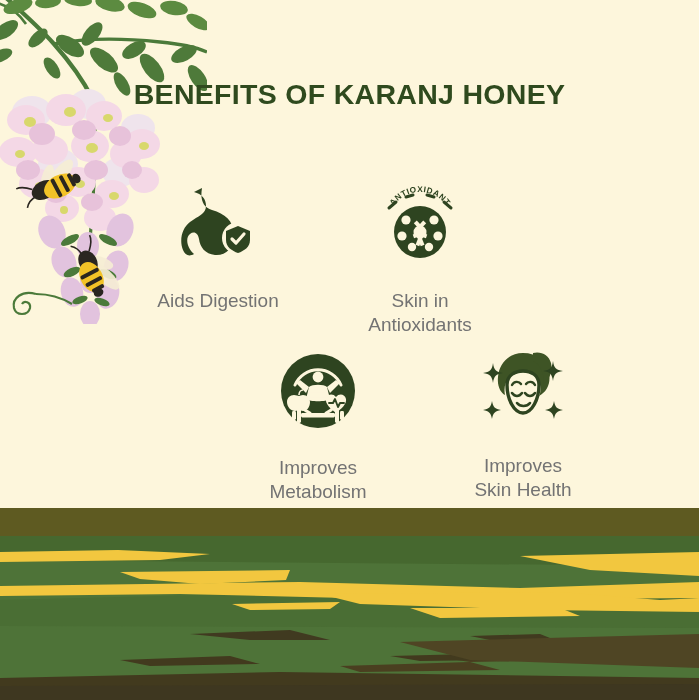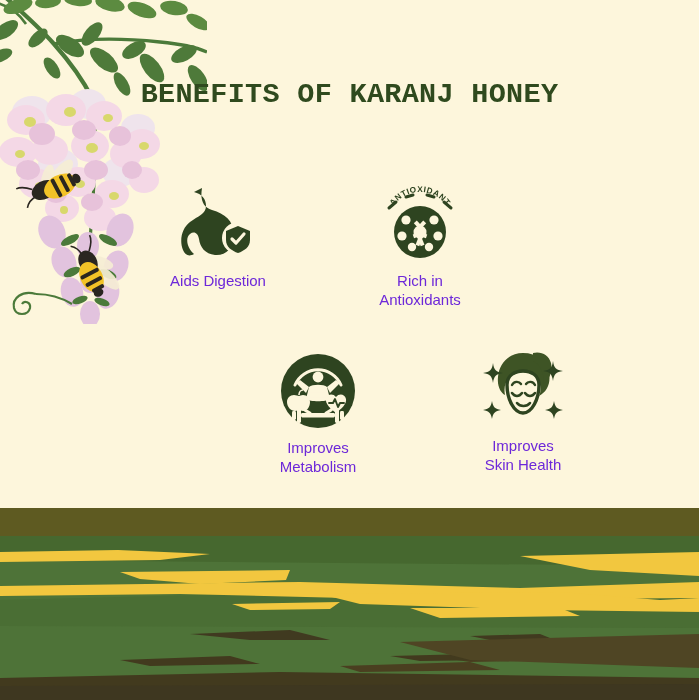--- a/index.html
+++ b/index.html
@@ -20,41 +20,41 @@
   
   #title{
     position:absolute;
     left:0;right:0;
     top:78px;
     text-align:center;
     font-size:28.5px;
     font-weight:bold;
     letter-spacing:0.3px;
     color:#2F4A1E;
-    font-family:Liberation Mono, monospace;
+    font-family:Liberation Sans, sans-serif;
     white-space:nowrap;
   }
 
   
   .benefit{
     position:absolute;
     width:150px;
     text-align:center;
   }
   .benefit .icon-wrap{
     height:82px;
     display:flex;
     align-items:center;
     justify-content:center;
   }
   .benefit .label{
-    margin-top:6px;
-    font-size:15px;
+    margin-top:24px;
+    font-size:19px;
     line-height:1.28;
-    color:#6d28d9;
+    color:#737373;
     font-family:"Liberation Sans", sans-serif;
     white-space:pre-line;
   }
 
   #b1{left:143px;top:183px;}
   #b2{left:345px;top:183px;}
   #b3{left:538px;top:183px;}
   #b4{left:243px;top:350px;}
   #b5{left:448px;top:348px;}
 
@@ -265,21 +265,21 @@
           <circle cx="53" cy="63" r="4.2"></circle>
           <rect x="42" y="36" width="4" height="14" transform="rotate(42 44 43)"></rect>
           <rect x="42" y="36" width="4" height="14" transform="rotate(-42 44 43)"></rect>
           <rect x="42" y="44" width="4" height="13" transform="rotate(70 44 50)"></rect>
           <rect x="42" y="44" width="4" height="13" transform="rotate(-70 44 50)"></rect>
           <rect x="42" y="48" width="4" height="14" transform="rotate(22 44 55)"></rect>
           <rect x="42" y="48" width="4" height="14" transform="rotate(-22 44 55)"></rect>
         </g>
       </svg>
     </div>
-    <div class="label">Rich in
+    <div class="label">Skin in
 Antioxidants</div>
   </div>
 
 
   <div class="benefit" id="b4">
     <div class="icon-wrap">
       <svg width="80" height="80" viewBox="0 0 80 80">
         <circle cx="40" cy="40" r="37" fill="#2E4420"></circle>
         <g stroke="#FDF6DC" stroke-width="3" fill="none" stroke-linecap="round">
           <path d="M17 34 A25 25 0 0 1 63 34"></path>

